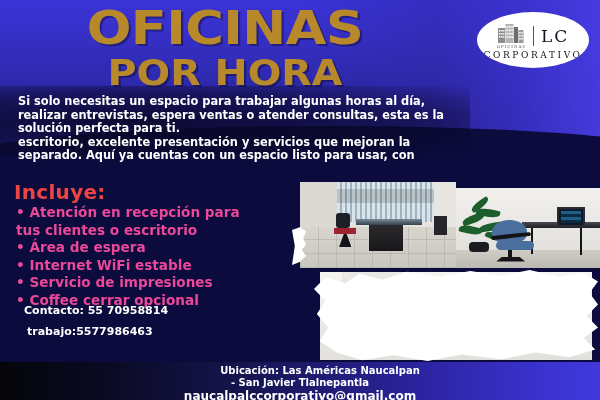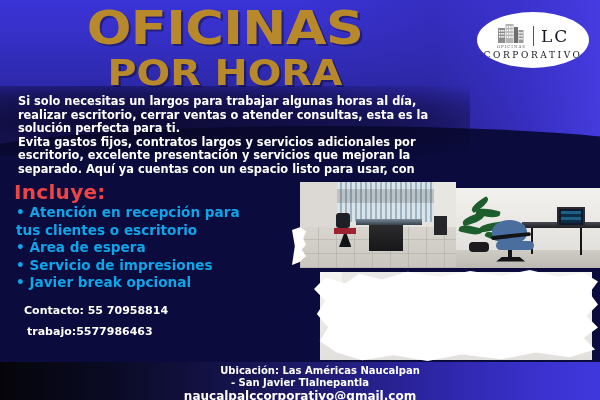--- a/index.html
+++ b/index.html
@@ -184,21 +184,21 @@
     letter-spacing: 0.3px;
   }
   .incluye-list {
     position: absolute;
     left: 16px; top: 204px;
     width: 278px;
     z-index: 6;
     list-style: none;
     margin: 0;
     padding: 0;
-    color: #0ea5e9;
+    color: #ec4899;
     font-weight: 700;
     font-size: 13.6px;
     line-height: 17.5px;
   }
   .incluye-list li { margin: 0; }
 
   
   .contact {
     position: absolute;
     left: 24px; top: 300px;
@@ -436,35 +436,35 @@
         </svg>
         <div class="logo-oficinas">OFICINAS</div>
       </div>
       <div class="logo-divider"></div>
       <div class="logo-lc">LC</div>
     </div>
     <div class="logo-corp">CORPORATIVO</div>
   </div>
 
   <div class="body-copy">
-    <p>Si solo necesitas un largos para trabajar algunas horas al día,</p>
-    <p>realizar escritorio, cerrar ventas o atender consultas, esta es la</p>
+    <p>Si solo necesitas un espacio para trabajar algunas horas al día,</p>
+    <p>realizar entrevistas, espera ventas o atender consultas, esta es la</p>
     <p>solución perfecta para ti.</p>
-    <p>Evita gastos fijos, contratos largos y servicios adicionales por</p>
     <p>escritorio, excelente presentación y servicios que mejoran la</p>
     <p>separado. Aquí ya cuentas con un espacio listo para usar, con</p>
   </div>
 
   <div class="incluye-head">Incluye:</div>
   <ul class="incluye-list">
     <li>• Atención en recepción para</li>
     <li>tus clientes o escritorio</li>
     <li>• Área de espera</li>
+    <li>• Internet WiFi estable</li>
     <li>• Servicio de impresiones</li>
-    <li>• Javier break opcional</li>
+    <li>• Coffee cerrar opcional</li>
   </ul>
 
   <div class="contact">
     <div>Contacto: 55 70958814</div>
     <div class="line2">trabajo:5577986463</div>
   </div>
 
   <div class="collage">
 
     <div class="collage-brush"></div>

